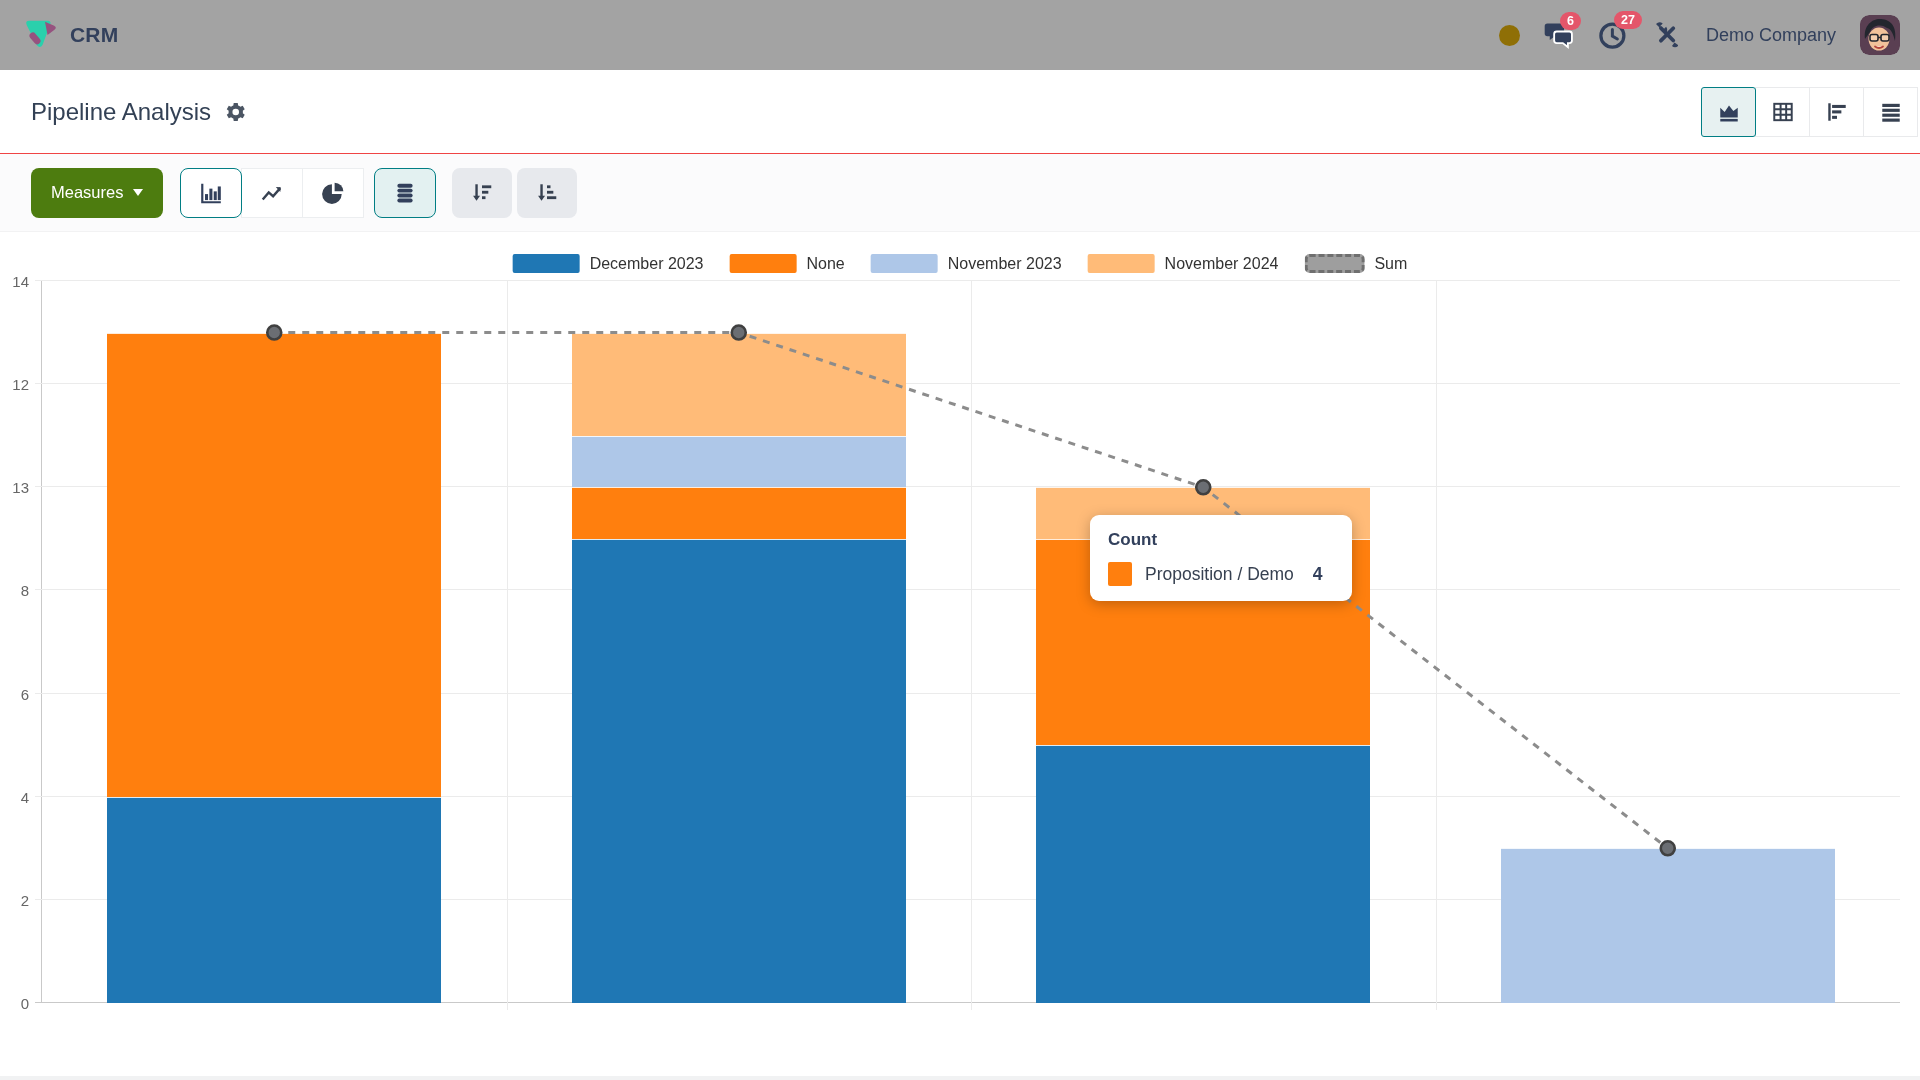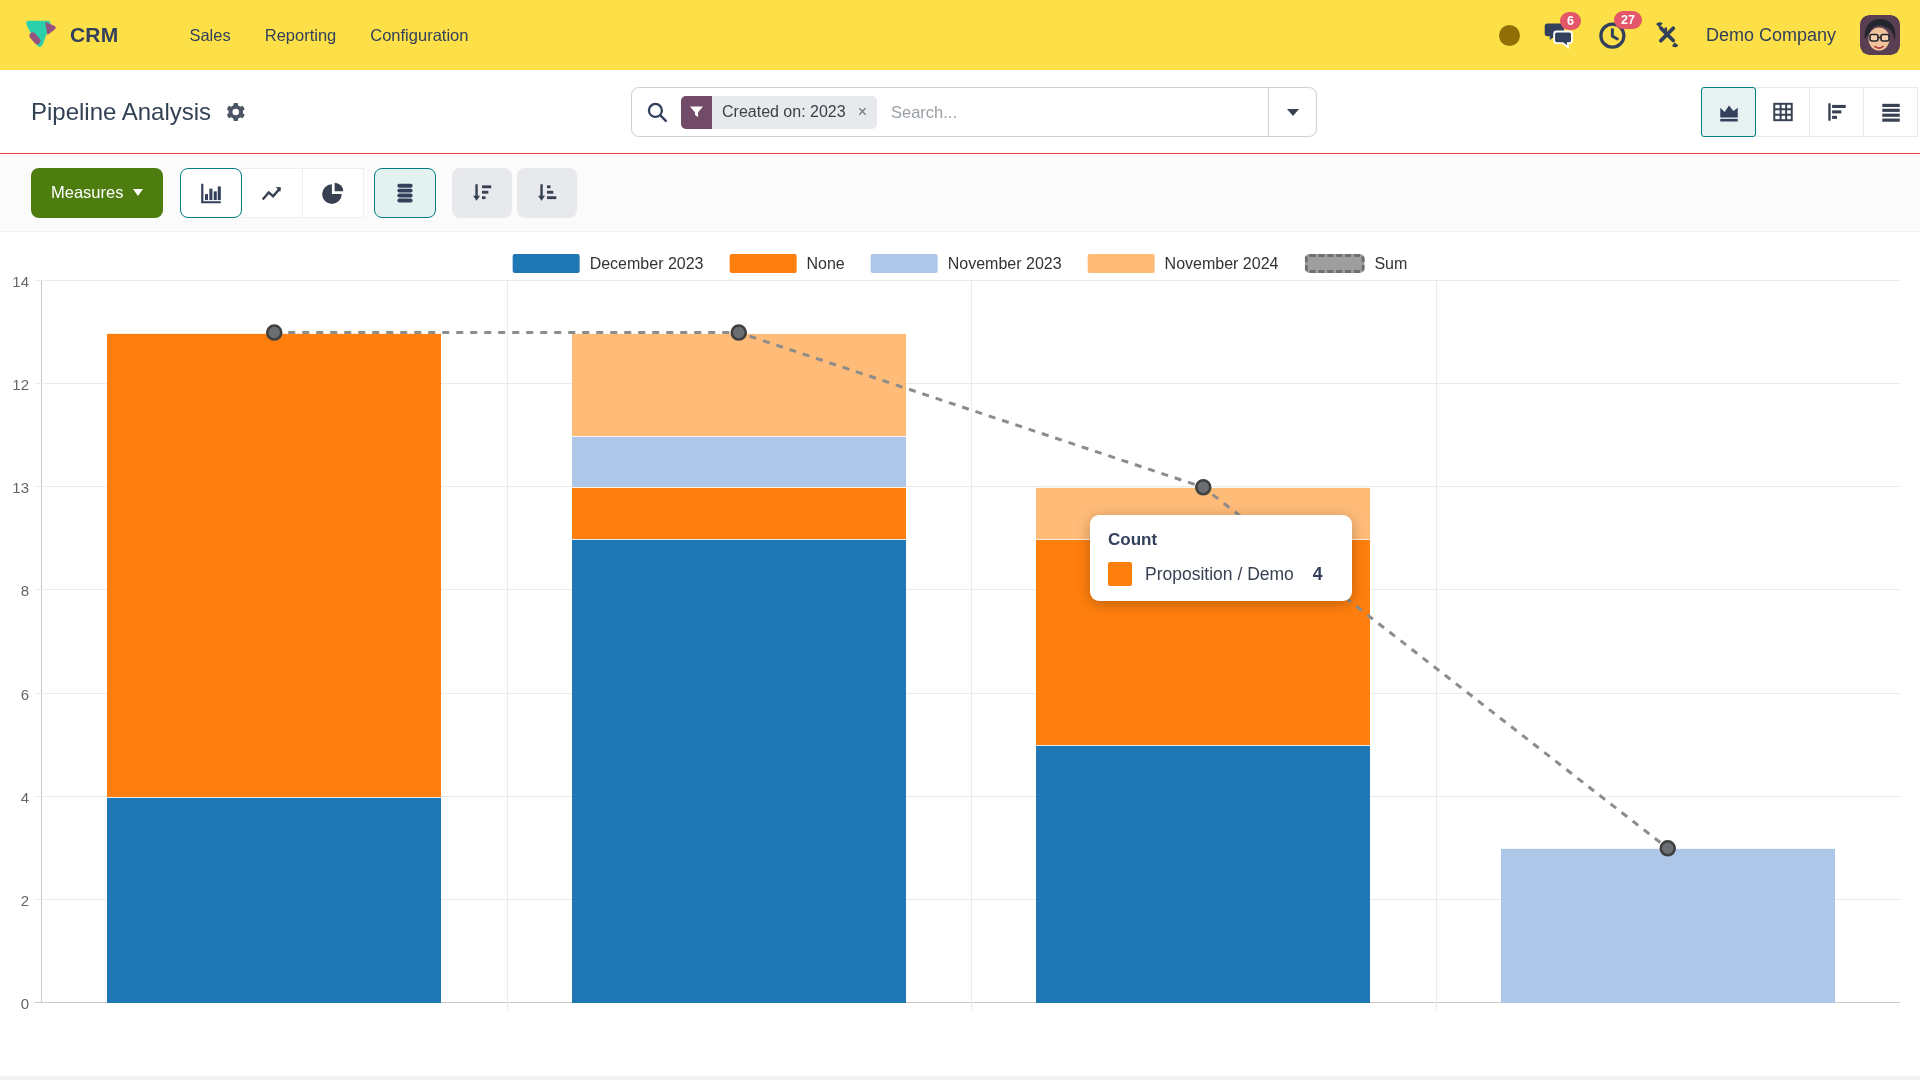--- a/index.html
+++ b/index.html
@@ -1,20 +1,20 @@
 <!DOCTYPE html>
 <html><head>
 <meta charset="utf-8">
 <style>
   * { box-sizing: border-box; margin: 0; padding: 0; }
   html,body { width:1920px; height:1080px; overflow:hidden; background:#fff;
     font-family:"Liberation Sans", sans-serif; color:#374151; }
 
   
-  .navbar { height:70px; display:flex; align-items:center; padding:0 20px; background:#fde047;gap:28px; }
+  .navbar { height:70px; display:flex; align-items:center; padding:0 20px; background:#a3a3a3; }
   .brand { display:flex; align-items:center; gap:10px; }
   .app-name { font-size:21px; font-weight:600; color:#32405c; letter-spacing:.2px; }
   .menus { display:flex; align-items:center; margin-left:26px; }
   .menu-item { font-size:16.5px; color:#32405c; padding:10px 17px; border-radius:6px; cursor:pointer; }
   .systray { margin-left:auto; display:flex; align-items:center; gap:24px; }
   .tray-icon { position:relative; display:flex; align-items:center; justify-content:center; cursor:pointer; }
   .gold-dot { width:21px; height:21px; border-radius:50%; background:#8f6f06; }
   .badge { position:absolute; top:-9px; left:16px; background:#e4566a; color:#fff; font-size:12.5px;
     font-weight:700; border-radius:999px; padding:2.5px 7px; line-height:1; }
   .company-name { font-size:18px; color:#32405c; }
@@ -103,25 +103,20 @@
   <div class="brand">
     <span>
       <svg class="icn" width="40" height="40" viewBox="0 0 48 48">
         <path d="M8 12 Q6 7 11 7 L34 7 Q38 8 36 12 L27 36 Q24 41 20 36 Z" fill="#2ad0ac"></path>
         <path d="M30 8 L41 13 Q45 15 41 18 L33 24 Z" fill="#96527f"></path>
         <rect x="14" y="20" width="8" height="16" rx="4" transform="rotate(-40 18 28)" fill="#96527f"></rect>
       </svg>
     </span>
     <span class="app-name">CRM</span>
   </div>
-  <div class="menus">
-    <span class="menu-item">Sales</span>
-    <span class="menu-item">Reporting</span>
-    <span class="menu-item">Configuration</span>
-  </div>
   <div class="systray">
     <span class="tray-icon">
         <span class="gold-dot"></span>
       </span>
     <span class="tray-icon">
       <svg class="icn" width="30" height="28" viewBox="0 0 26 24" fill="#32405c">
         <path d="M3 2h12a2.4 2.4 0 0 1 2.4 2.4v6.2A2.4 2.4 0 0 1 15 13H9.5L5 16.4V13H3A2.4 2.4 0 0 1 .6 10.6V4.4A2.4 2.4 0 0 1 3 2z"></path>
         <path d="M11 9h11a2.2 2.2 0 0 1 2.2 2.2v5.6A2.2 2.2 0 0 1 22 19h-1.3v3.4L16.3 19H11a2.2 2.2 0 0 1-2.2-2.2v-5.6A2.2 2.2 0 0 1 11 9z" stroke="#fff" stroke-width="1.6"></path>
       </svg>
       <span class="badge">6</span>
@@ -160,41 +155,20 @@
   <div class="title-wrap">
     <span class="page-title">Pipeline Analysis</span>
     <span>
       <svg class="icn" width="22" height="22" viewBox="0 0 24 24" fill="#4b5563">
         <path d="M21.6 13.4c.06-.46.1-.92.1-1.4s-.04-.94-.1-1.4l2.1-1.64-2.2-3.72-2.53 1.06a8 8 0 0 0-2.42-1.4L16.1 2.2H11.7l-.45 2.7a8 8 0 0 0-2.42 1.4L6.3 5.24 4.1 8.96l2.1 1.64c-.06.46-.1.92-.1 1.4s.04.94.1 1.4L4.1 15.04l2.2 3.72 2.53-1.06a8 8 0 0 0 2.42 1.4l.45 2.7h4.4l.45-2.7a8 8 0 0 0 2.42-1.4l2.53 1.06 2.2-3.72z"></path>
         <circle cx="13.9" cy="12" r="3.6" fill="#fff"></circle>
       </svg>
     </span>
   </div>
 
-  <div class="searchbar">
-    <span class="search-glyph">
-      <svg class="icn" width="23" height="23" viewBox="0 0 22 22" fill="none" stroke="#32405c" stroke-width="2.2" stroke-linecap="round">
-        <circle cx="9" cy="9" r="6.2"></circle>
-          <path d="M13.8 13.8 19 19"></path>
-      </svg>
-    </span>
-    <span class="facet">
-      <span class="facet-ico">
-        <svg class="icn" width="15" height="14" viewBox="0 0 16 14">
-            <path d="M1 1h14L9.7 7.3v5.2L6.3 10V7.3Z" fill="#fff"></path>
-          </svg>
-      </span>
-      <span class="facet-label">Created on: 2023</span>
-      <span class="facet-close">×</span>
-    </span>
-    <span class="search-placeholder">Search...</span>
-    <span class="search-caret-box">
-        <span class="caret-down"></span>
-      </span>
-  </div>
 
   <div class="switcher">
     <span class="view-btn active">
       <svg class="icn" width="24" height="24" viewBox="0 0 22 22" fill="#32405c">
         <path d="M3 16 V7 l4 4 4-6 4 5 4-3 v9 z"></path>
         <path d="M3 18.5 h16" stroke="#32405c" stroke-width="2.4"></path>
       </svg>
     </span>
     <span class="view-btn">
       <svg class="icn" width="24" height="24" viewBox="0 0 22 22" fill="none" stroke="#374151" stroke-width="1.8">

